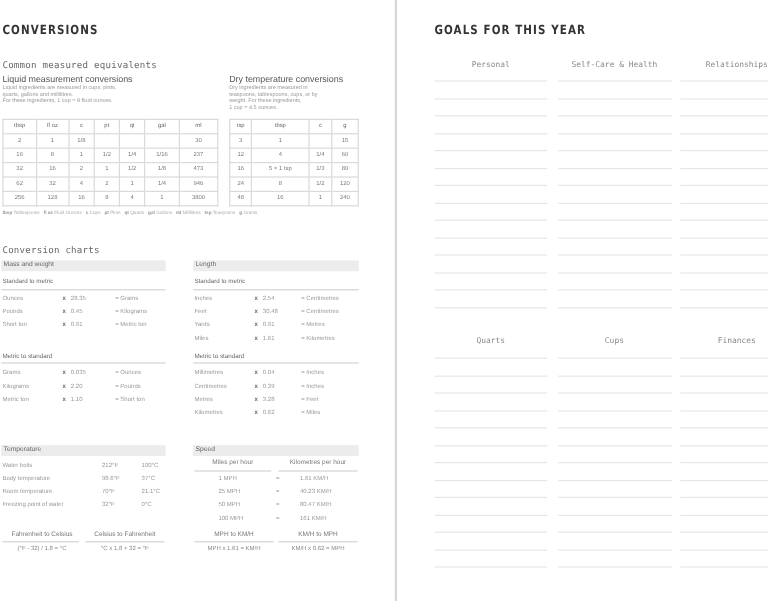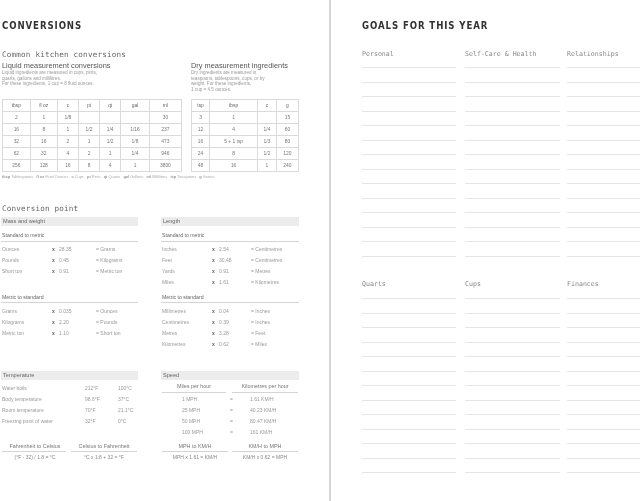--- a/index.html
+++ b/index.html
@@ -25,38 +25,38 @@
   .band { position: absolute; height: 9px; background: #ececec; font-size: 5.6px; color: #666; padding-left: 2px; line-height: 9px; }
   .s2m { position: absolute; font-size: 5.2px; color: #666; }
   .rule { position: absolute; height: 1px; background: #d4d4d4; }
   .row { position: absolute; font-size: 5px; color: #999; height: 10px; line-height: 10px; }
   .row span { position: absolute; white-space: nowrap; }
   .row .x { color: #666; font-weight: bold; }
 
   .ctr { position: absolute; font-size: 5px; color: #888; text-align: center; white-space: nowrap; }
   .ctrh { position: absolute; font-size: 5.4px; color: #777; text-align: center; white-space: nowrap; }
 
-  .goal-h { position: absolute; font-family: "DejaVu Sans Mono", monospace; font-size: 6.6px; color: #888; text-align: left; width: 94px; }
+  .goal-h { position: absolute; font-family: "DejaVu Sans Mono", monospace; font-size: 6.6px; color: #888; text-align: center; width: 94px; }
   .gline { position: absolute; height: 1px; background: #e6e6e6; }
 </style>
 </head>
 <body>
 
 <div class="page-left">
   <div class="title" style="left:2px; top:19px;">CONVERSIONS</div>
-  <div class="serif-h" style="left:2px; top:50px;">Common kitchen conversions</div>
+  <div class="serif-h" style="left:2px; top:50px;">Common measured equivalents</div>
 
   <div class="sub-h" style="left:2px; top:61px;">Liquid measurement conversions</div>
   <div class="desc" style="left:2px; top:70px;">
     <div>Liquid ingredients are measured in cups, pints,</div>
       <div>quarts, gallons and millilitres.</div>
       <div>For these ingredients, 1 cup = 8 fluid ounces.</div>
   </div>
 
-  <div class="sub-h" style="left:191px; top:61px;">Dry measurement ingredients</div>
+  <div class="sub-h" style="left:191px; top:61px;">Dry temperature conversions</div>
   <div class="desc" style="left:191px; top:70px;">
     <div>Dry ingredients are measured in</div>
       <div>teaspoons, tablespoons, cups, or by</div>
       <div>weight. For these ingredients,</div>
       <div>1 cup = 4.5 ounces.</div>
   </div>
 
   <table class="ct" id="liquid-table" style="left:2px; top:99px; width:180px;">
     <thead>
         <tr>
@@ -166,21 +166,21 @@
     <b>fl oz</b> <span>Fluid Ounces</span>&nbsp;&nbsp;
     <b>c</b> <span>Cups</span>&nbsp;&nbsp;
     <b>pt</b> <span>Pints</span>&nbsp;&nbsp;
     <b>qt</b> <span>Quarts</span>&nbsp;&nbsp;
     <b>gal</b> <span>Gallons</span>&nbsp;&nbsp;
     <b>ml</b> <span>Millilitres</span>&nbsp;&nbsp;
     <b>tsp</b> <span>Teaspoons</span>&nbsp;&nbsp;
     <b>g</b> <span>Grams</span>
   </div>
 
-  <div class="serif-h" style="left:2px; top:204px;">Conversion point</div>
+  <div class="serif-h" style="left:2px; top:204px;">Conversion charts</div>
 
   <div class="band" style="left:1px; top:217px; width:137px;">Mass and weight</div>
   <div class="s2m" style="left:2px; top:232px;">Standard to metric</div>
   <div class="rule" style="left:1px; top:241px; width:137px;"></div>
   <div class="row" style="left:2px; top:244px; width:137px;">
       <span style="left:0">Ounces</span>
       <span class="x" style="left:50px">x</span>
       <span style="left:57px">28.35</span>
       <span style="left:94px">= Grams</span>
     </div>

